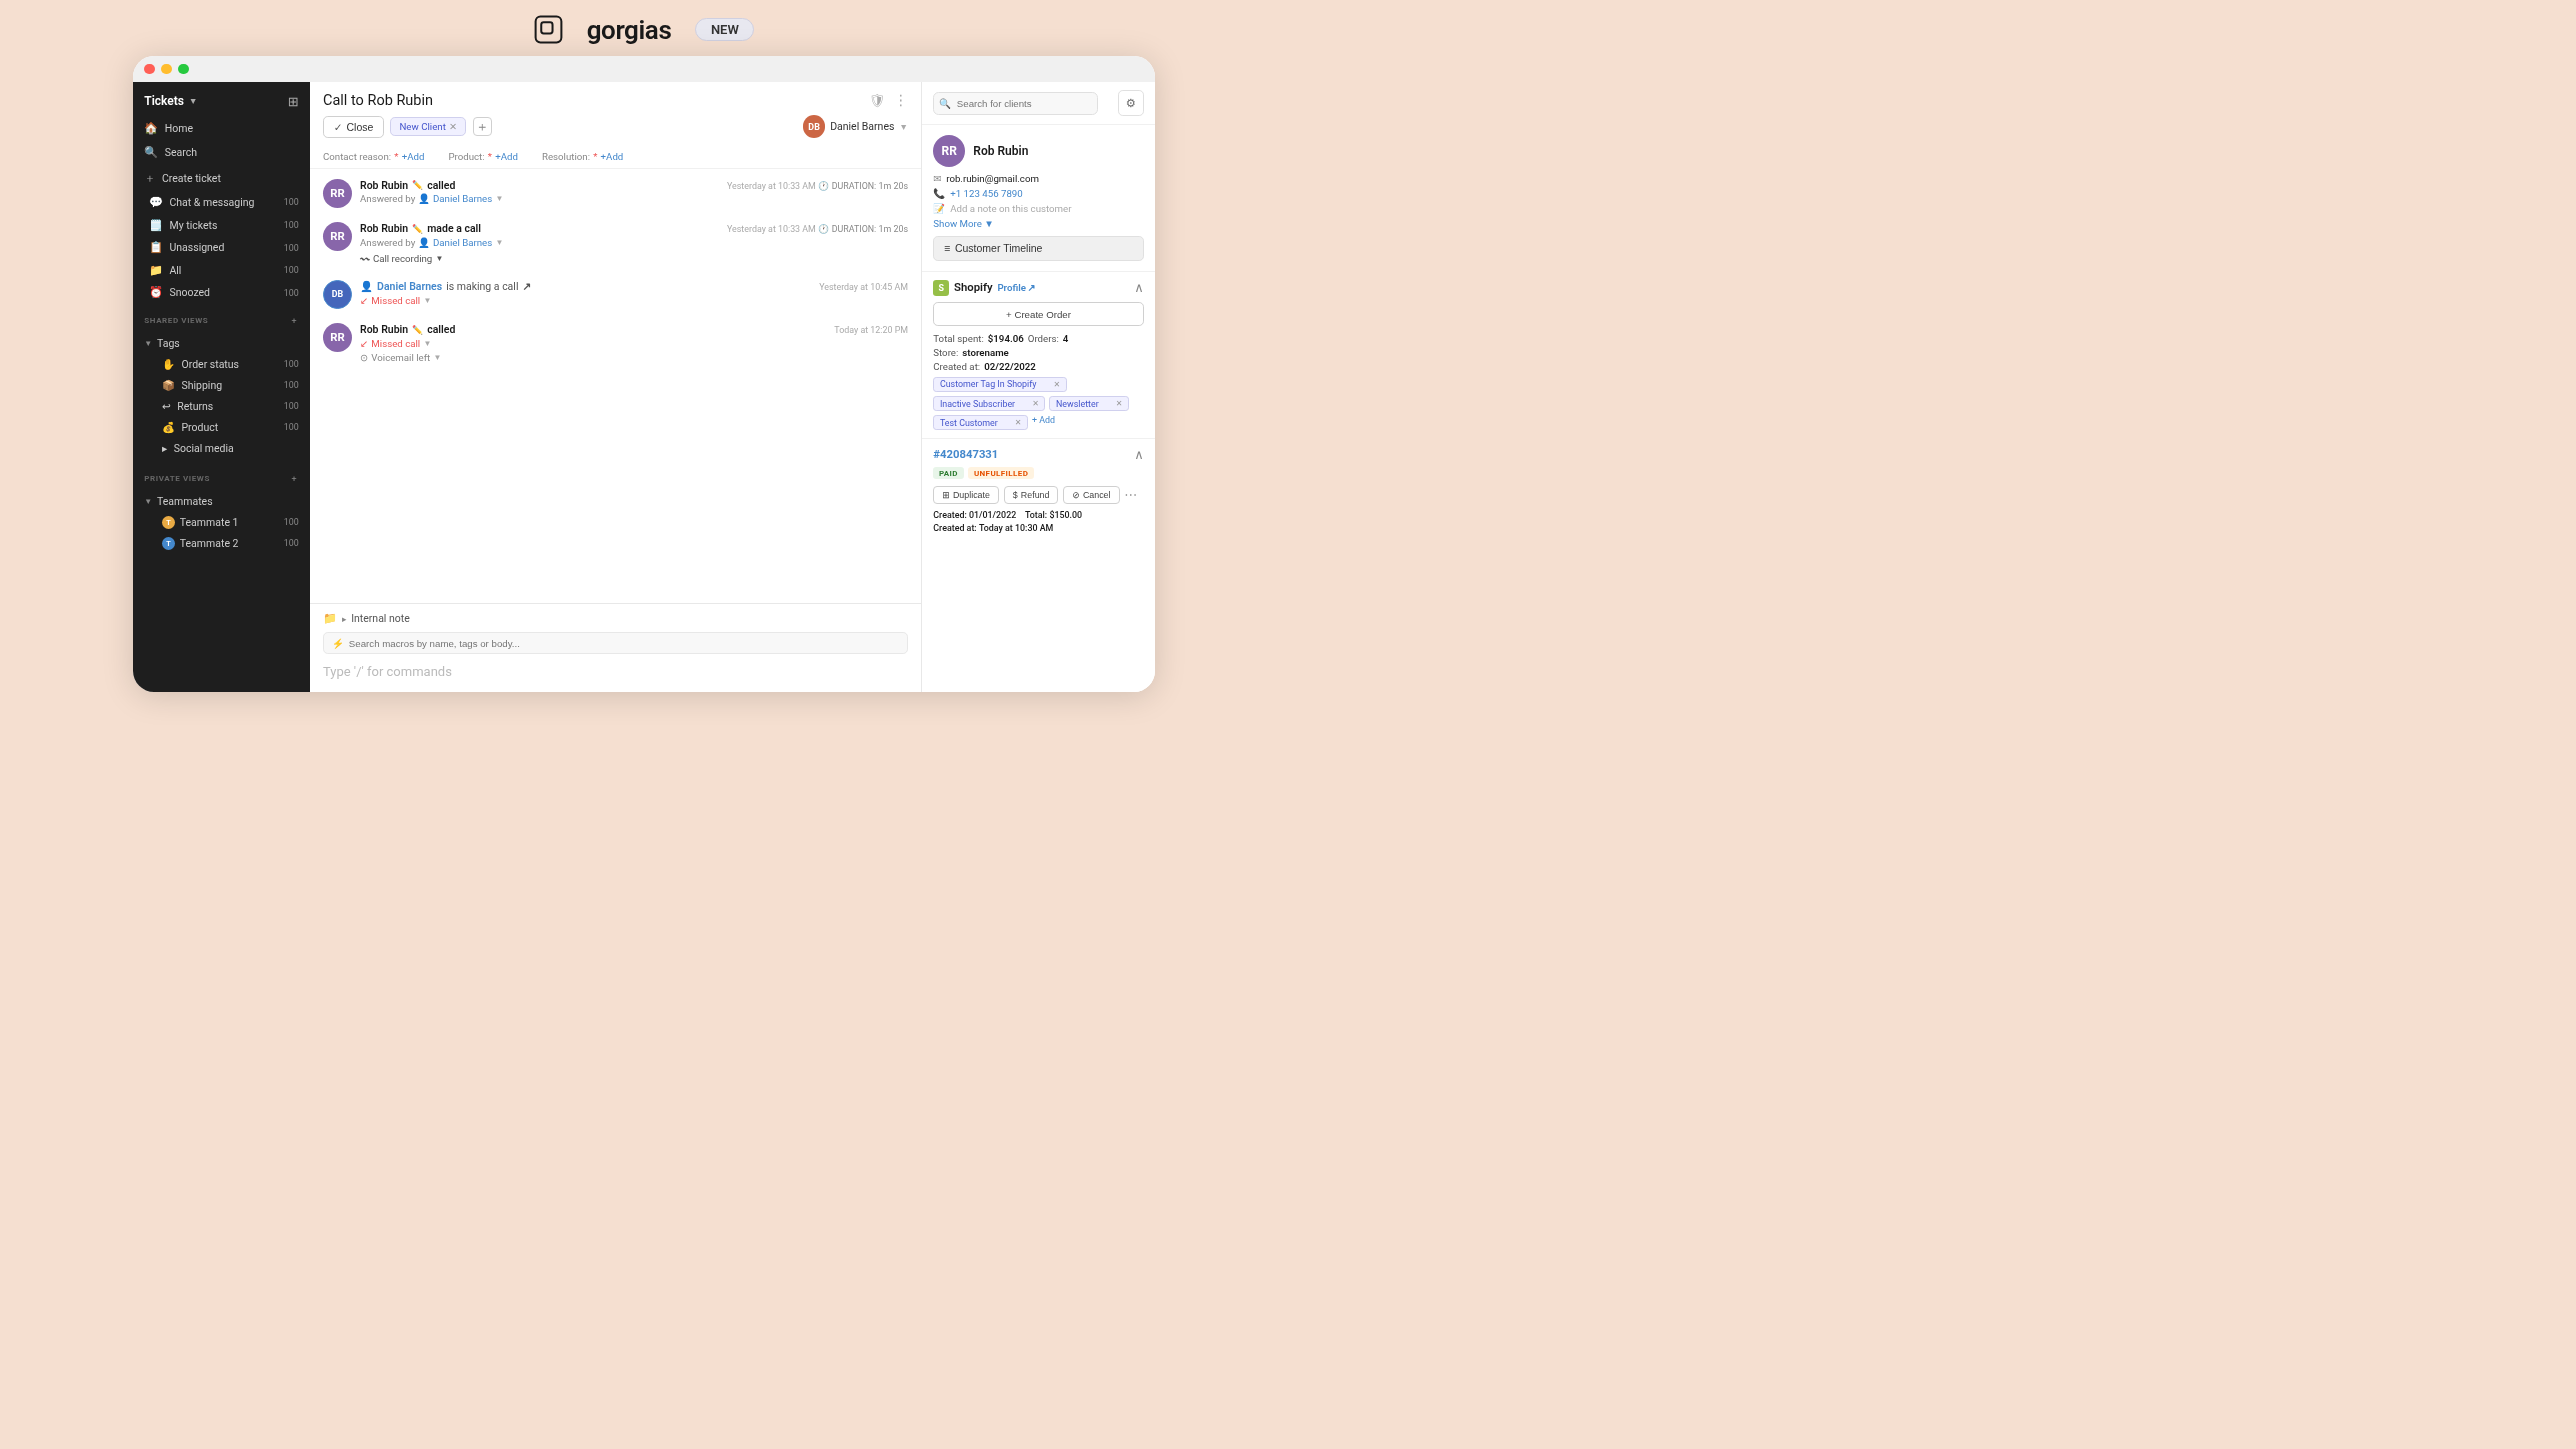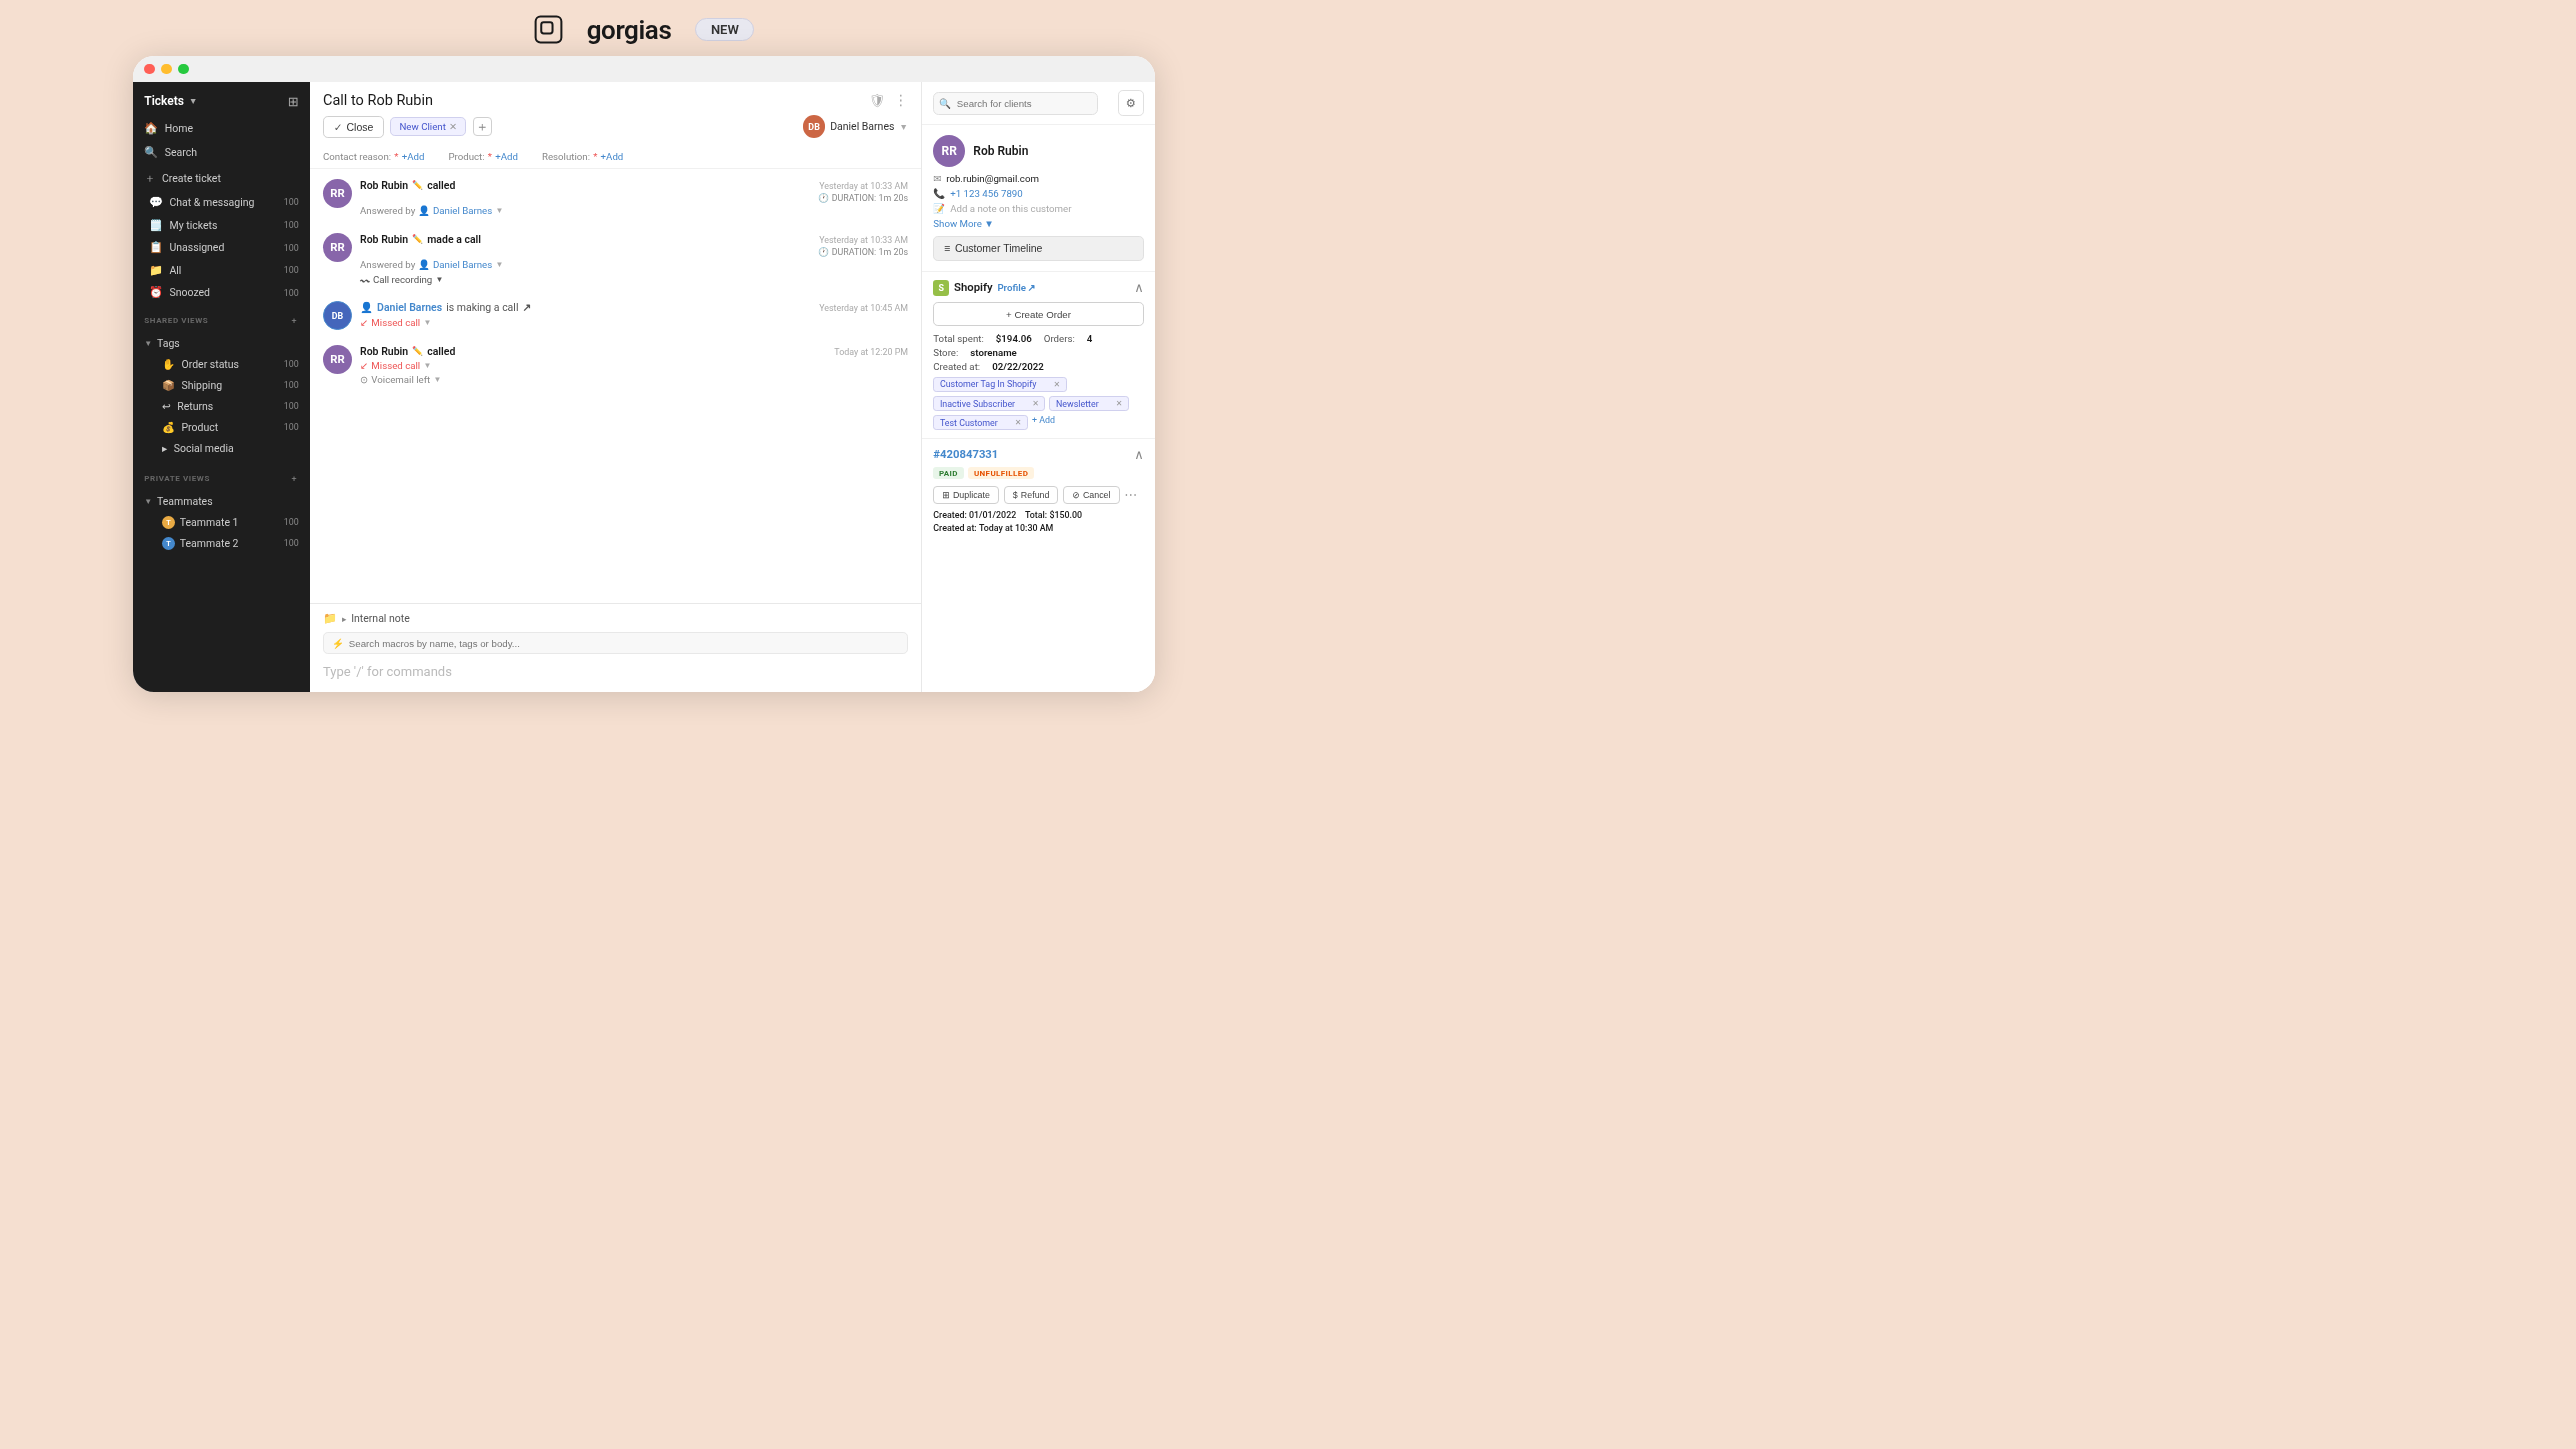--- a/index.html
+++ b/index.html
@@ -401,21 +401,21 @@
       color: #555;
       display: flex;
       align-items: center;
       gap: 3.2px;
       margin-top: 3.2px;
     }
 
     
     .msg-right {
       display: flex;
-      flex-direction: column;
+      flex-direction: row;
       align-items: flex-end;
       gap: 2.4px;
     }
 
     
     .compose-area {
       border-top: 0.8px solid #e8e8e8;
       padding: 8px 13px;
       flex-shrink: 0;
     }
@@ -613,21 +613,21 @@
       display: flex;
       align-items: center;
       justify-content: center;
       gap: 3.2px;
     }
     .shopify-stat-row {
       font-size: 9.7px;
       color: #555;
       margin-bottom: 3.2px;
       display: flex;
-      gap: 12px;
+      gap: 4px;
     }
     .shopify-stat-val { font-weight: 600; color: #1a1a1a; }
     .shopify-tags-row {
       display: flex;
       flex-wrap: wrap;
       gap: 4px;
       margin-top: 4.8px;
     }
     .shopify-tag {
       display: flex;

